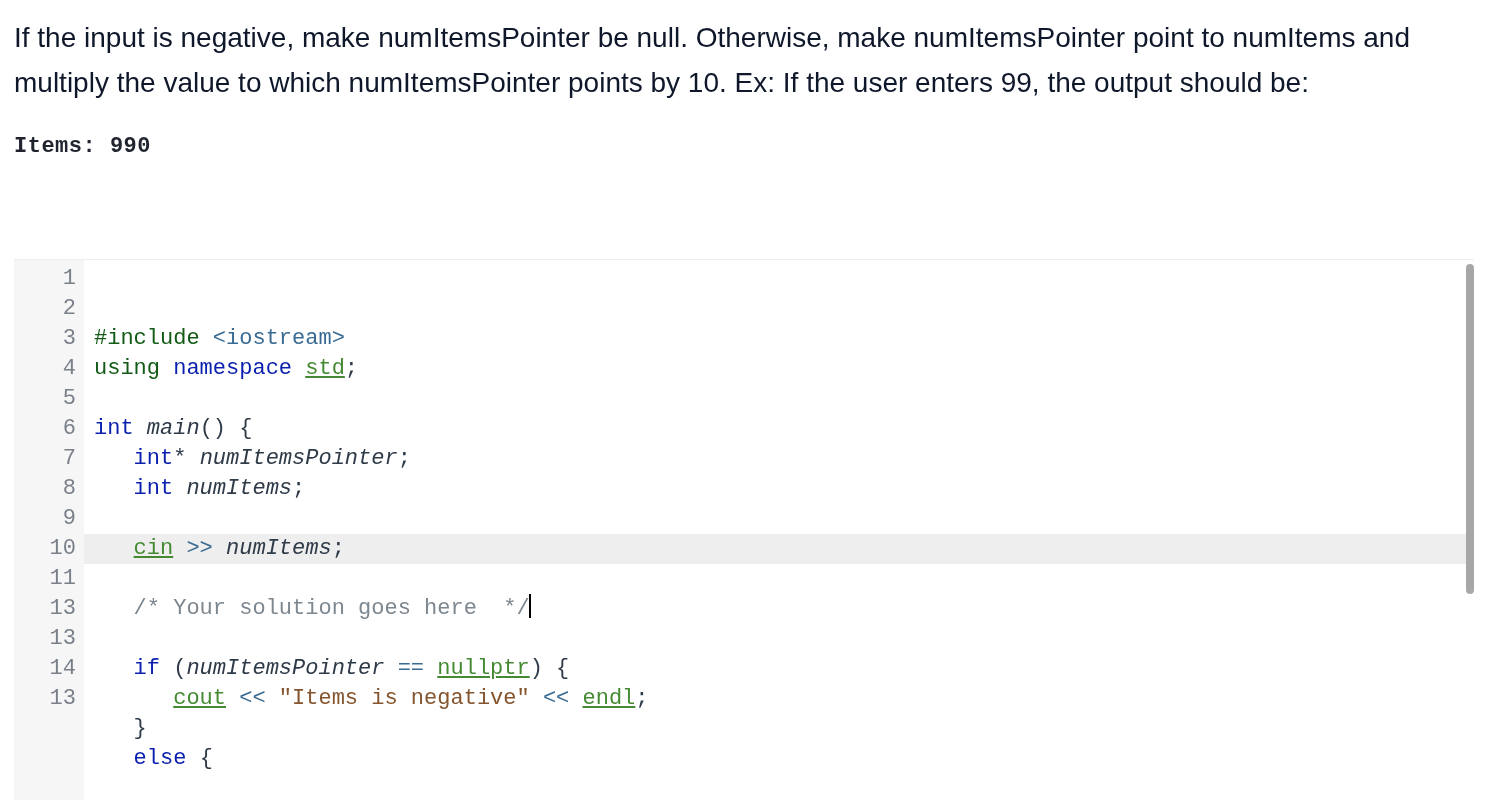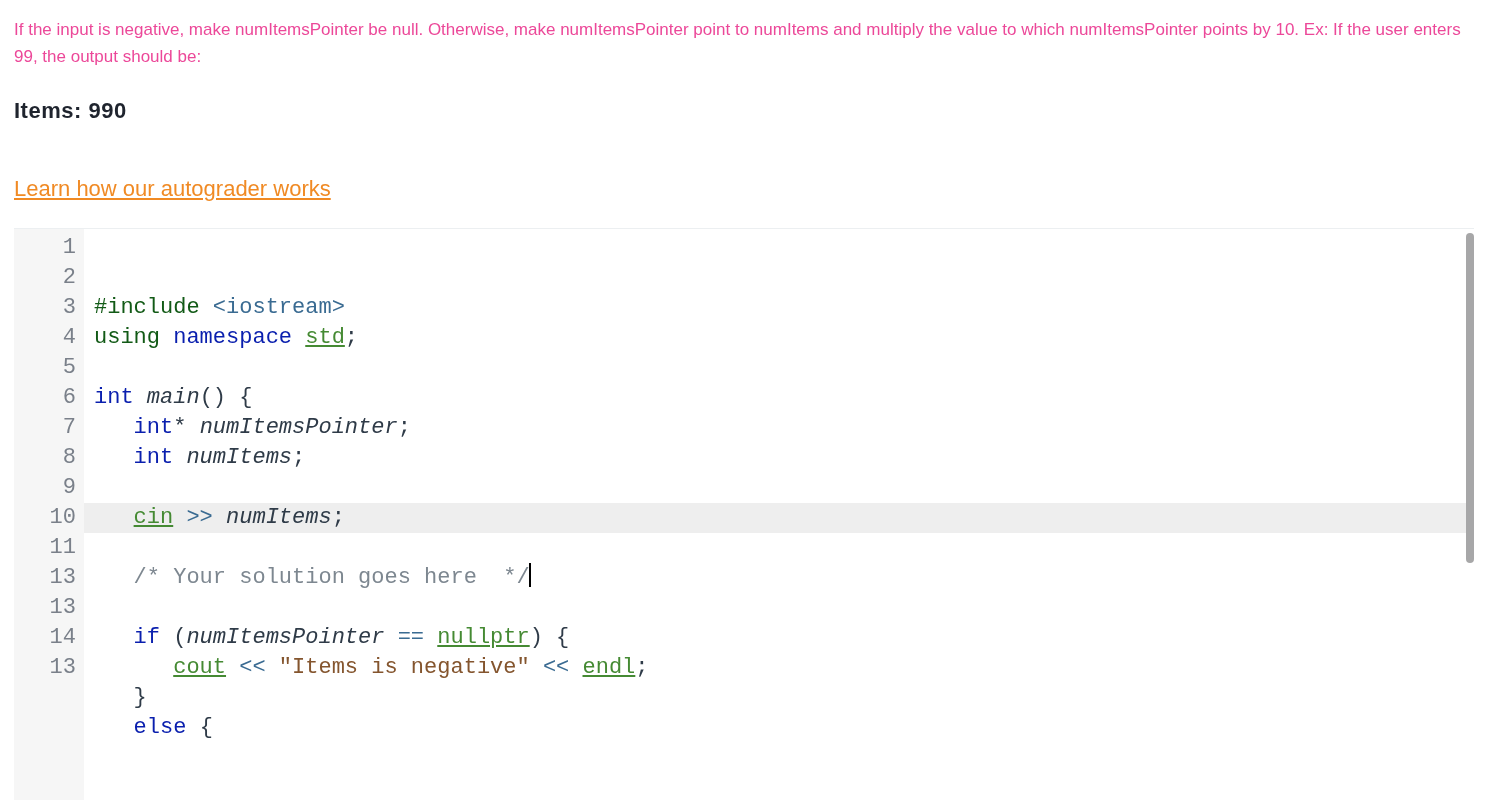--- a/index.html
+++ b/index.html
@@ -9,32 +9,32 @@
     width: 1488px;
     height: 800px;
     font-family: "Helvetica Neue", Helvetica, Arial, sans-serif;
     background: #ffffff;
     overflow: hidden;
   }
   .container {
     padding: 16px 14px 0 14px;
   }
   .prompt {
-    font-size: 17px;
+    font-size: 28px;
     line-height: 1.6;
-    color: #ec4899;
+    color: #0f172a;
     margin-bottom: 28px;
     font-weight: 400;
   }
   .sample-output {
-    font-family: Liberation Sans, sans-serif;
+    font-family: Liberation Mono, monospace;
     font-size: 22px;
     color: #1f242e;
     letter-spacing: 0.5px;
-    margin-bottom: 52px;
+    margin-bottom: 100px;
     font-weight: 600;
   }
   .learn-link {
     font-size: 22px;
     color: #f08a24;
     text-decoration: underline;
     display: inline-block;
     margin-bottom: 26px;
     cursor: pointer;
   }
@@ -110,21 +110,20 @@
 </style>
 </head>
 <body>
 
 <div class="container">
 
   <div class="prompt">If the input is negative, make numItemsPointer be null. Otherwise, make numItemsPointer point to numItems and multiply the value to which numItemsPointer points by 10. Ex: If the user enters 99, the output should be:</div>
 
   <div class="sample-output">Items: 990</div>
 
-  <a class="learn-link">Learn how our autograder works</a>
 
 
   <div class="editor-wrap">
     <div class="editor">
       <div class="gutter" id="gutter"><div>1</div><div>2</div><div>3</div><div>4</div><div>5</div><div>6</div><div>7</div><div>8</div><div>9</div><div>10</div><div>11</div><div>13</div><div>13</div><div>14</div><div>13</div></div>
       <div class="code" id="code"><div class="line-highlight" style="top: 274px;"></div>
         <div class="code-inner" id="code-inner"><div class="code-line"><span class="kw-pre">#include </span><span class="kw-tag">&lt;iostream&gt;</span></div><div class="code-line"><span class="kw-pre">using </span><span class="kw-blue">namespace </span><span class="std-name">std</span><span class="punct">;</span></div><div class="code-line"></div><div class="code-line"><span class="kw-blue">int </span><span class="ident">main</span><span class="punct">() {</span></div><div class="code-line"><span class="ident">   </span><span class="kw-blue">int</span><span class="punct">* </span><span class="ident">numItemsPointer</span><span class="punct">;</span></div><div class="code-line"><span class="ident">   </span><span class="kw-blue">int </span><span class="ident">numItems</span><span class="punct">;</span></div><div class="code-line"></div><div class="code-line"><span class="ident">   </span><span class="std-name">cin</span><span class="op"> &gt;&gt; </span><span class="ident">numItems</span><span class="punct">;</span></div><div class="code-line"></div><div class="code-line"><span class="ident">   </span><span class="comment">/* Your solution goes here  */</span><span class="cursor"></span></div><div class="code-line"></div><div class="code-line"><span class="ident">   </span><span class="kw-blue">if </span><span class="punct">(</span><span class="ident">numItemsPointer</span><span class="op"> == </span><span class="std-name">nullptr</span><span class="punct">) {</span></div><div class="code-line"><span class="ident">      </span><span class="std-name">cout</span><span class="op"> &lt;&lt; </span><span class="string">"Items is negative"</span><span class="op"> &lt;&lt; </span><span class="std-name">endl</span><span class="punct">;</span></div><div class="code-line"><span class="punct">   }</span></div><div class="code-line"><span class="ident">   </span><span class="kw-blue">else </span><span class="punct">{</span></div></div>
       </div>
     </div>
     <div class="scrollbar"></div>

